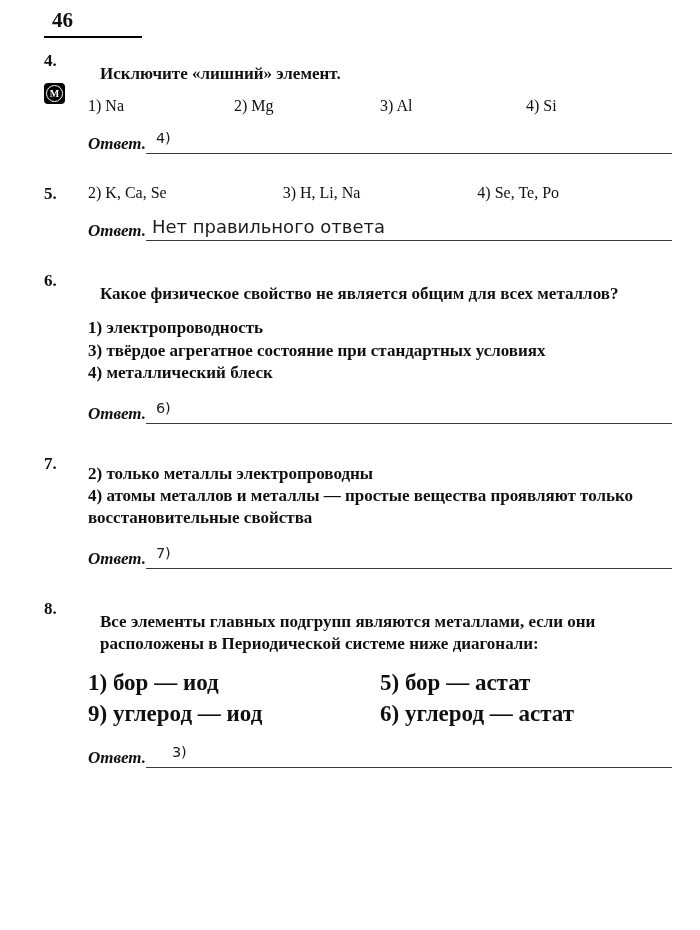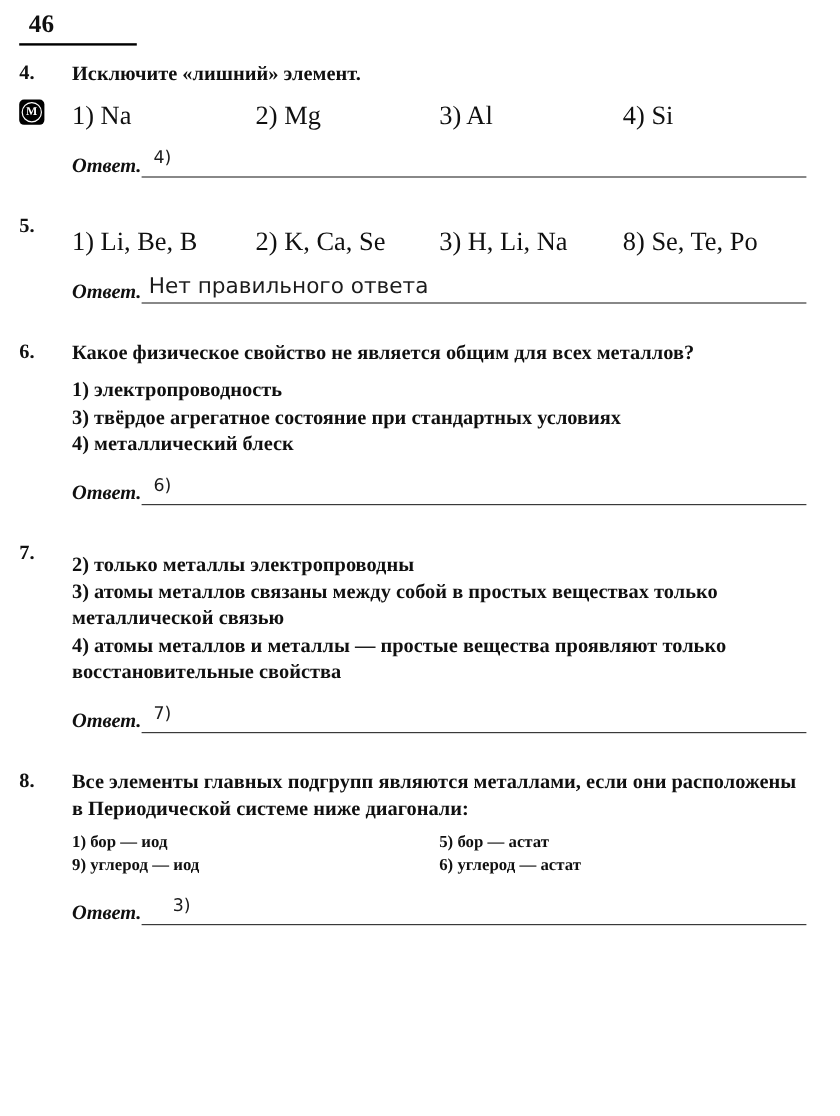--- a/index.html
+++ b/index.html
@@ -8,21 +8,21 @@
     background: #ffffff;
   }
   body {
     width: 700px;
     height: 930px;
     overflow: hidden;
     font-family: "Liberation Serif", serif;
     color: #101010;
   }
   .page {
-    padding: 8px 28px 0 16px;
+    padding: 8px 28px 0 44px;
     box-sizing: border-box;
   }
   .page-num {
     display: inline-block;
     min-width: 86px;
     font-size: 21px;
     font-weight: 700;
     padding: 0 4px 3px 8px;
     border-bottom: 2.5px solid #000;
   }
@@ -56,45 +56,45 @@
     font-weight: 700;
     line-height: 15px;
     text-align: center;
     font-family: "Liberation Serif", serif;
   }
   .q-body {
     flex: 1;
     min-width: 0;
   }
   .q-text {
-    margin: 0;
+    margin: 12px;
     font-size: 17px;
     font-weight: 700;
     line-height: 1.3;
   }
   .options-inline {
     display: flex;
-    margin-top: 10px;
-    font-size: 22px;
+    margin-top: 0;
+    font-size: 16px;
     font-weight: 400;
   }
   .options-inline span {
     flex: 1;
   }
   .options-list {
     margin-top: 9px;
     font-size: 17px;
     font-weight: 700;
     line-height: 1.32;
   }
   .options-grid {
     display: grid;
     grid-template-columns: 1fr 1fr;
     margin-top: 9px;
-    font-size: 14px;
+    font-size: 23px;
     font-weight: 700;
     line-height: 1.35;
   }
   .answer {
     display: flex;
     align-items: flex-end;
     margin-top: 11px;
     margin-bottom: 17px;
     font-size: 17px;
   }
@@ -156,24 +156,23 @@
         </span>
       </div>
     </div>
   </div>
 
   
   <div class="question">
     <div class="q-num-col">5.</div>
     <div class="q-body">
       <div class="options-inline">
-        <span>1) Li, Be, B</span>
         <span>2) K, Ca, Se</span>
         <span>3) H, Li, Na</span>
-        <span>8) Se, Te, Po</span>
+        <span>4) Se, Te, Po</span>
       </div>
       <div class="answer">
         <span class="answer-label">Ответ.</span>
         <span class="answer-line">
           <span class="hand hand-text">Нет правильного ответа</span>
         </span>
       </div>
     </div>
   </div>
 
@@ -195,21 +194,20 @@
       </div>
     </div>
   </div>
 
   
   <div class="question">
     <div class="q-num-col">7.</div>
     <div class="q-body">
       <div class="options-list">
         <div>2) только металлы электропроводны</div>
-        <div>3) атомы металлов связаны между собой в простых веществах только металлической связью</div>
         <div>4) атомы металлов и металлы — простые вещества проявляют только восстановительные свойства</div>
       </div>
       <div class="answer">
         <span class="answer-label">Ответ.</span>
         <span class="answer-line">
           <span class="hand hand-num">7)</span>
         </span>
       </div>
     </div>
   </div>

